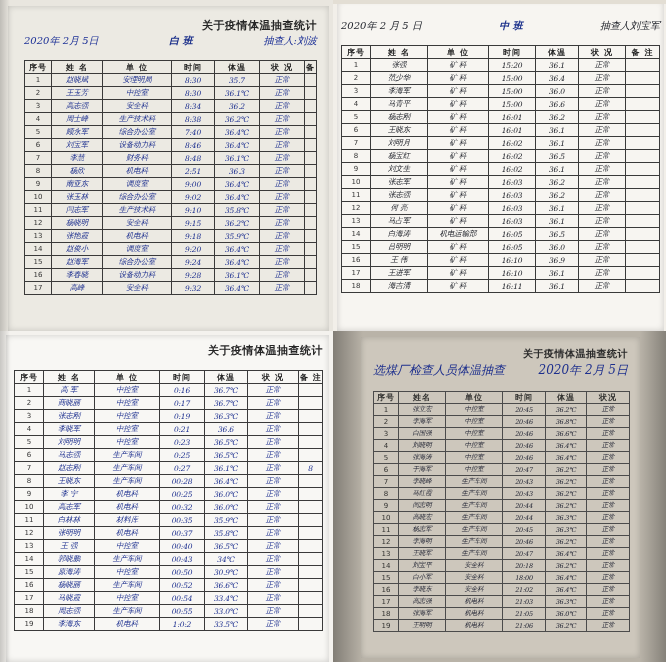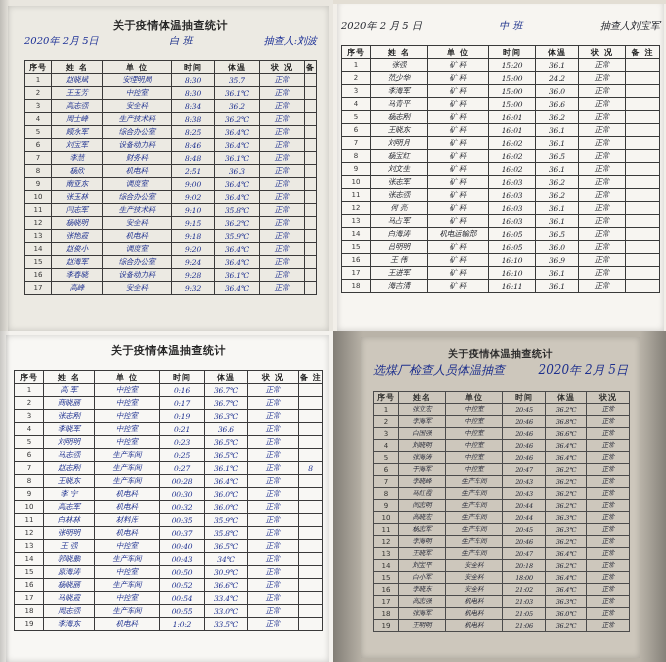--- a/index.html
+++ b/index.html
@@ -35,38 +35,38 @@
     position: absolute;
     background: #fbfaf7;
     box-shadow: 0 0 6px rgba(0,0,0,0.18) inset;
   }
   .p1 .sheet { left: 8px; top: 6px; right: 4px; bottom: 0px; background:#eceae3; }
   .p2 .sheet { left: 4px; top: 0px; right: 2px; bottom: 0px; background:#f7f5f1; }
   .p3 .sheet { left: 6px; top: 4px; right: 4px; bottom: 0px; background:#f8f7f4; }
   .p4 .sheet { left: 28px; top: 6px; right: 26px; bottom: 4px; background:#cdc7bc; }
 
   .title {
-    text-align: center;
+    text-align: right;
     font-size: 11px;
     color: #262626;
     letter-spacing: 0.5px;
     font-weight: bold;
     font-family: Liberation Mono, monospace;
   }
   .p4 .title { color: #2b2b2b; font-size: 10px; }
 
   .meta-row {
     display: flex;
     justify-content: space-between;
     align-items: flex-end;
     font-size: 10px;
     color: #1a2f8a;
     font-family: "DejaVu Sans", sans-serif;
   }
-  .meta-row .mid { color: #1a2f8a; }
+  .meta-row .mid { color: #1a2f8a; font-weight: bold; }
   .hand {
     font-family: "DejaVu Serif", serif;
     color: #1b2f96;
     font-style: italic;
   }
   .hand-dark {
     font-family: "DejaVu Serif", serif;
     color: #23262e;
     font-style: italic;
   }
@@ -208,21 +208,21 @@
               <td class="ink">生产技术科</td>
               <td class="ink">8:38</td>
               <td class="ink">36.2℃</td>
               <td class="ink">正常</td>
               <td class="ink"></td>
             </tr>
             <tr>
               <td class="num">5</td>
               <td class="ink">顾永军</td>
               <td class="ink">综合办公室</td>
-              <td class="ink">8:25</td>
+              <td class="ink">7:40</td>
               <td class="ink">36.4℃</td>
               <td class="ink">正常</td>
               <td class="ink"></td>
             </tr>
             <tr>
               <td class="num">6</td>
               <td class="ink">刘宝军</td>
               <td class="ink">设备动力科</td>
               <td class="ink">8:46</td>
               <td class="ink">36.4℃</td>
@@ -365,21 +365,21 @@
               <td class="ink">15:20</td>
               <td class="ink">36.1</td>
               <td class="ink">正常</td>
               <td class="ink"></td>
             </tr>
             <tr>
               <td class="num">2</td>
               <td class="ink">范少华</td>
               <td class="ink">矿 科</td>
               <td class="ink">15:00</td>
-              <td class="ink">24.2</td>
+              <td class="ink">36.4</td>
               <td class="ink">正常</td>
               <td class="ink"></td>
             </tr>
             <tr>
               <td class="num">3</td>
               <td class="ink">李海军</td>
               <td class="ink">矿 科</td>
               <td class="ink">15:00</td>
               <td class="ink">36.0</td>
               <td class="ink">正常</td>
@@ -612,21 +612,21 @@
               <td class="ink">生产车间</td>
               <td class="ink">00:28</td>
               <td class="ink">36.4℃</td>
               <td class="ink">正常</td>
               <td class="ink"></td>
             </tr>
             <tr>
               <td class="num">9</td>
               <td class="ink">李 宁</td>
               <td class="ink">机电科</td>
-              <td class="ink">00:30</td>
+              <td class="ink">00:25</td>
               <td class="ink">36.0℃</td>
               <td class="ink">正常</td>
               <td class="ink"></td>
             </tr>
             <tr>
               <td class="num">10</td>
               <td class="ink">高志军</td>
               <td class="ink">机电科</td>
               <td class="ink">00:32</td>
               <td class="ink">36.0℃</td>

